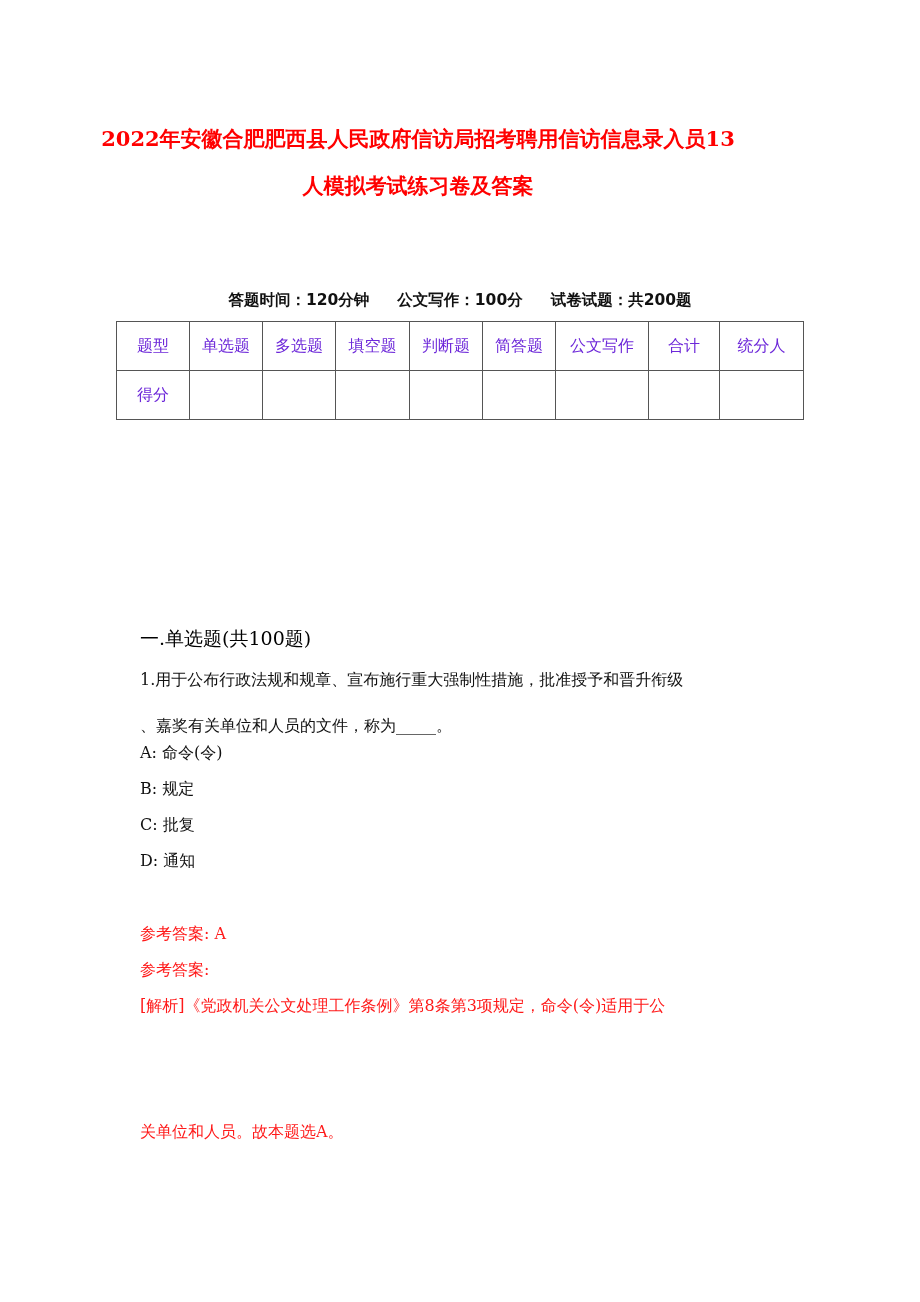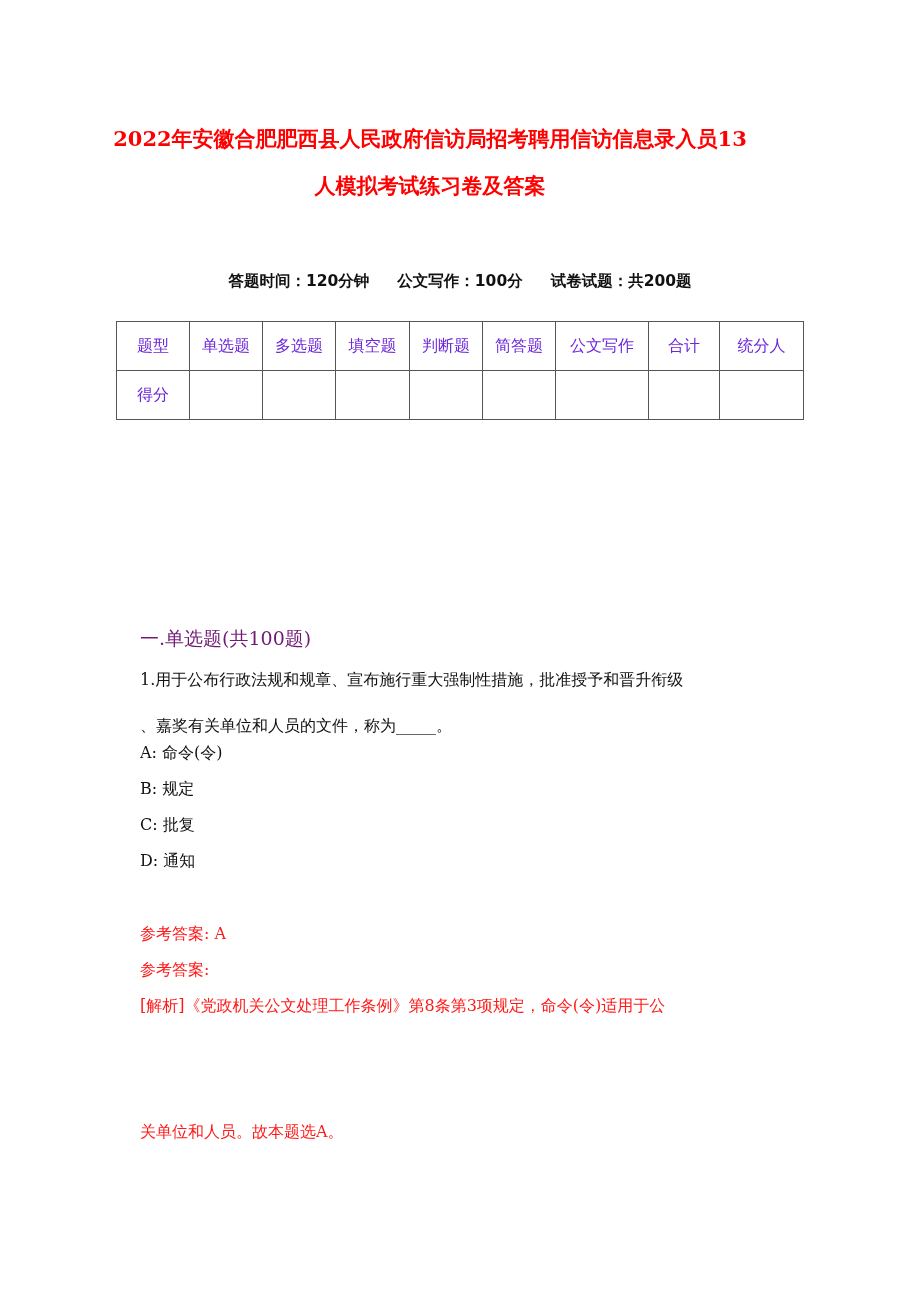--- a/index.html
+++ b/index.html
@@ -4,31 +4,30 @@
 <style>
   html, body { margin: 0; padding: 0; background: #ffffff; }
   body { width: 920px; height: 1302px; position: relative; overflow: hidden; }
   .page { position: absolute; left: 0; top: 0; width: 920px; height: 1302px; background: #fff; }
 
   .title {
     position: absolute; left: 0; width: 836px; text-align: center;
     font-family: "DejaVu Serif", "Liberation Serif", serif;
     font-weight: bold; font-size: 21px; color: #ff0000; line-height: 30px;
     letter-spacing: 0px;
-    padding-left: 12px;
   }
   .title.l1 { top: 124px; }
   .title.l2 { top: 171px; }
 
   .meta {
     position: absolute; top: 268px; left: 0; width: 920px; text-align: center;
     font-family: "DejaVu Sans", "Liberation Sans", sans-serif;
     font-weight: bold; font-size: 15.5px; color: #111; line-height: 26px;
   }
-  .meta span { display: inline-block; }
+  .meta span { display: inline-block; margin-top: 19px; }
   .meta .gap { width: 28px; }
 
   table.score {
     position: absolute; left: 116px; top: 321px;
     border-collapse: collapse; table-layout: fixed;
     font-family: "DejaVu Sans", "Liberation Sans", sans-serif;
     font-size: 16px; color: #6d28d9;
   }
   table.score td {
     border: 1px solid #555; text-align: center; padding: 0; height: 48px;
@@ -36,21 +35,21 @@
   }
 
   .text {
     position: absolute; left: 140px;
     font-family: "DejaVu Serif", "Liberation Serif", serif;
     font-size: 16px; color: #111; line-height: 24px; white-space: nowrap;
   }
   .section-heading {
     position: absolute; left: 140px; top: 624px;
     font-family: "DejaVu Serif", "Liberation Serif", serif;
-    font-size: 19px; color: #701a75; line-height: 28px;
+    font-size: 19px; color: #000000; line-height: 28px;
   }
   .red { color: #ff1a1a; }
 </style>
 </head>
 <body>
 
 <div class="page">
 
   <div class="title l1">2022年安徽合肥肥西县人民政府信访局招考聘用信访信息录入员13</div>
   <div class="title l2">人模拟考试练习卷及答案</div>

